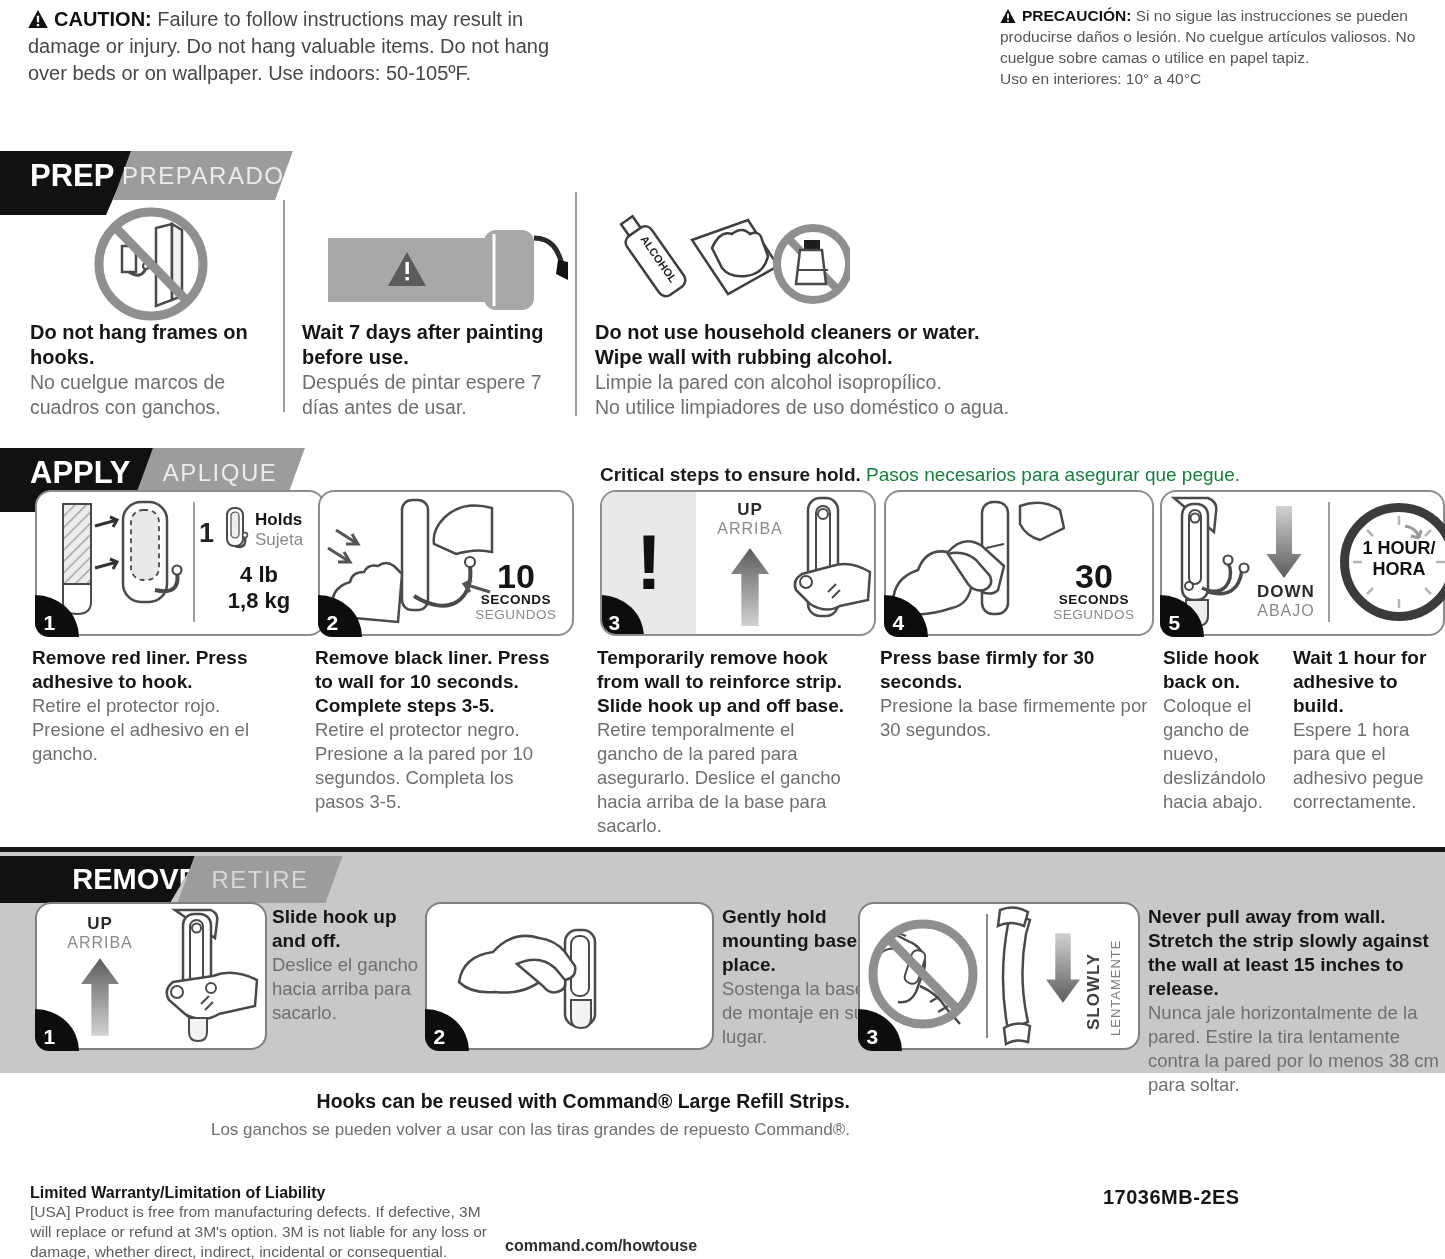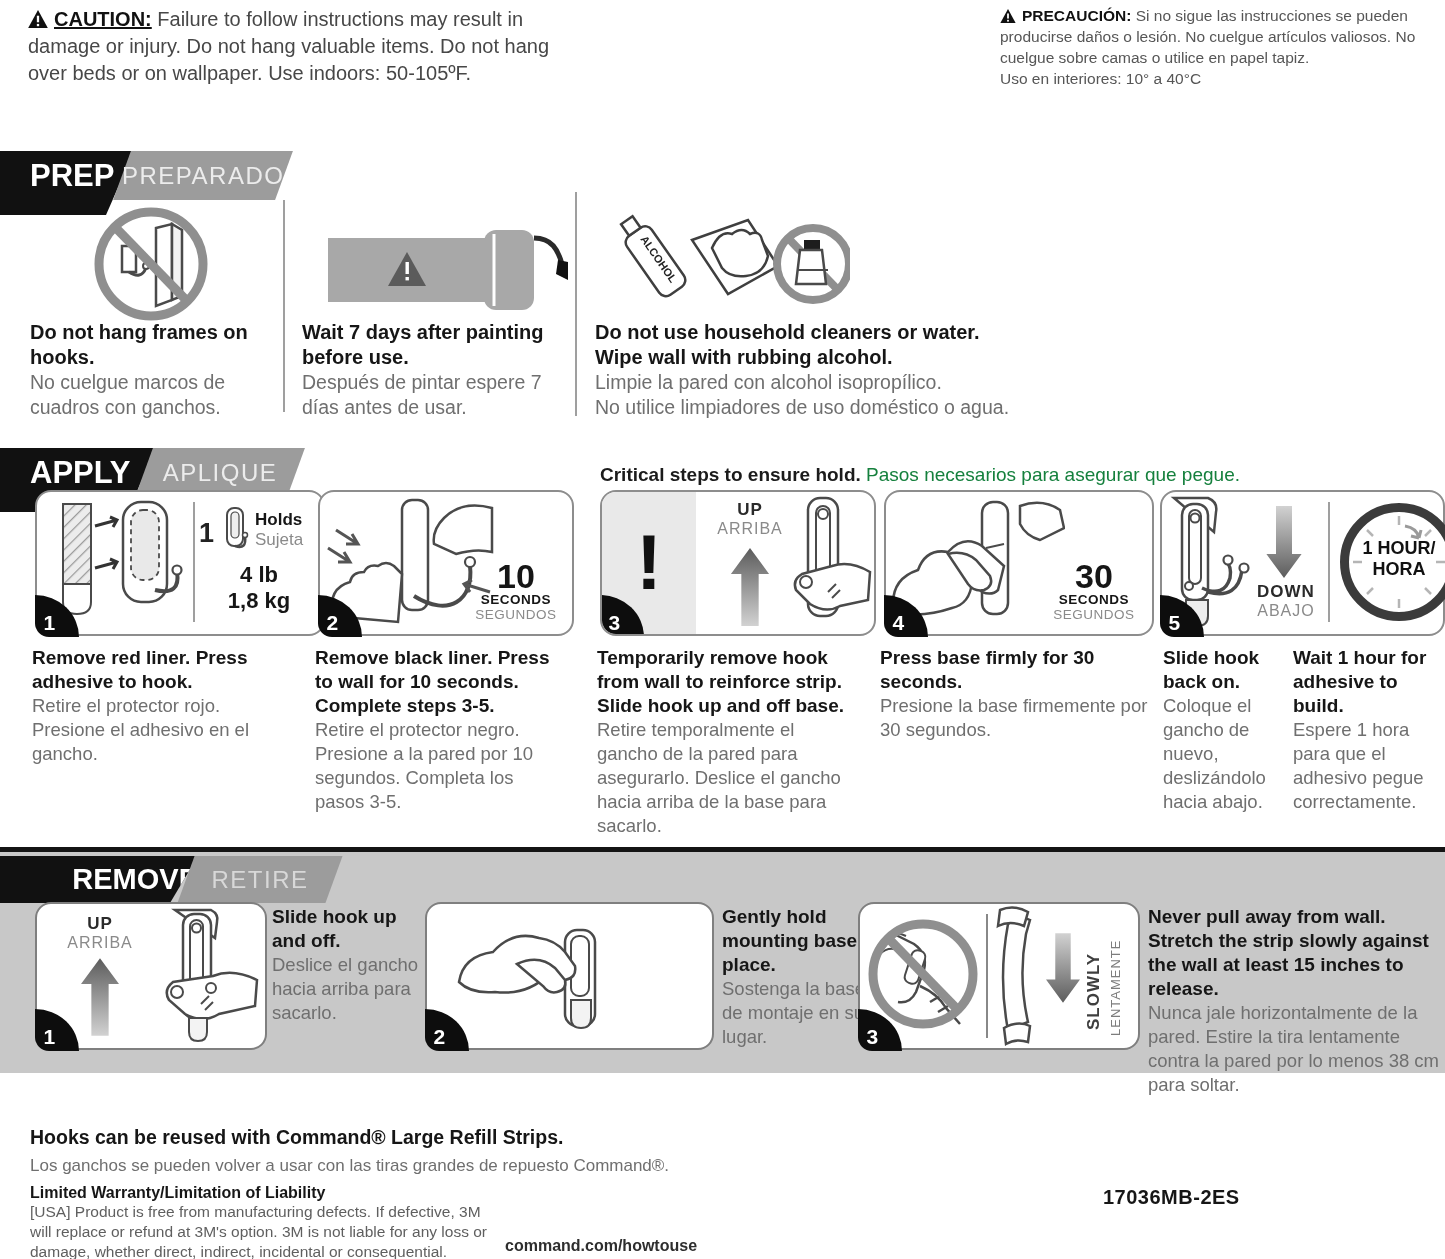--- a/index.html
+++ b/index.html
@@ -2,21 +2,21 @@
 <html><head>
 <meta charset="utf-8">
 <style>
   html,body{margin:0;padding:0;background:#fff;}
   .page{position:relative;width:1445px;height:1259px;background:#ffffff;overflow:hidden;
         font-family:"Liberation Sans", sans-serif;color:#1b1b1b;}
   .abs{position:absolute;}
   p{margin:0;}
   
   .caution-en{left:28px;top:6px;width:530px;font-size:20px;line-height:27px;color:#474747;}
-  .caution-en b{color:#111;text-decoration:underline;}
+  .caution-en b{color:#111;}
   .caution-es{left:1000px;top:5px;width:436px;font-size:15.5px;line-height:21px;color:#565656;}
   .caution-es b{color:#111;}
   .tri{display:inline-block;vertical-align:-2px;margin-right:6px;}
   
   .sec-black{height:64px;background:#111;color:#fff;font-weight:bold;line-height:49px;}
   .sec-gray{height:49px;background:#9c9c9c;transform:skewX(-20deg);}
   .sec-gray span{display:block;transform:skewX(20deg);color:#ececec;text-align:center;
                  line-height:49px;letter-spacing:1.5px;font-size:24px;}
   
   .vline{position:absolute;width:2px;background:#9f9f9f;}
@@ -45,21 +45,21 @@
   .excl{font-size:78px;font-weight:bold;color:#111;font-family:"Liberation Sans",sans-serif;}
   
   .remove-band{left:0;top:847px;width:1445px;height:226px;background:#c8c8c8;border-top:5px solid #141414;box-sizing:border-box;}
   .clock{position:absolute;width:100px;height:100px;border:9px solid #3b3b3b;border-radius:50%;background:#fff;}
   .clock-text{position:absolute;left:0;top:26px;width:100%;text-align:center;font-weight:bold;
               font-size:18px;line-height:21px;color:#111;}
   .vtext{writing-mode:vertical-rl;transform:rotate(180deg);letter-spacing:1px;}
   .slowly-en{font-size:17px;font-weight:bold;color:#3f3f3f;}
   .slowly-es{font-size:13px;color:#7d7d7d;}
   
-  .reuse{left:30px;top:1090px;width:820px;text-align:left;margin-top:36px;}
+  .reuse{left:30px;top:1090px;width:820px;text-align:right;}
   .reuse .en{font-size:19.5px;font-weight:bold;color:#161616;}
   .reuse .es{font-size:17px;color:#6f6f6f;margin-top:7px;}
   .warranty{left:30px;top:1184px;width:470px;}
   .warranty .t{font-size:16px;font-weight:bold;color:#161616;}
   .warranty .b{font-size:15.5px;line-height:20px;color:#5f5f5f;}
   .url{left:505px;top:1237px;font-size:16px;font-weight:bold;color:#2e2e2e;}
   .pcode{left:1103px;top:1186px;font-size:20px;font-weight:bold;letter-spacing:.5px;color:#161616;}
 </style>
 </head>
 <body>

